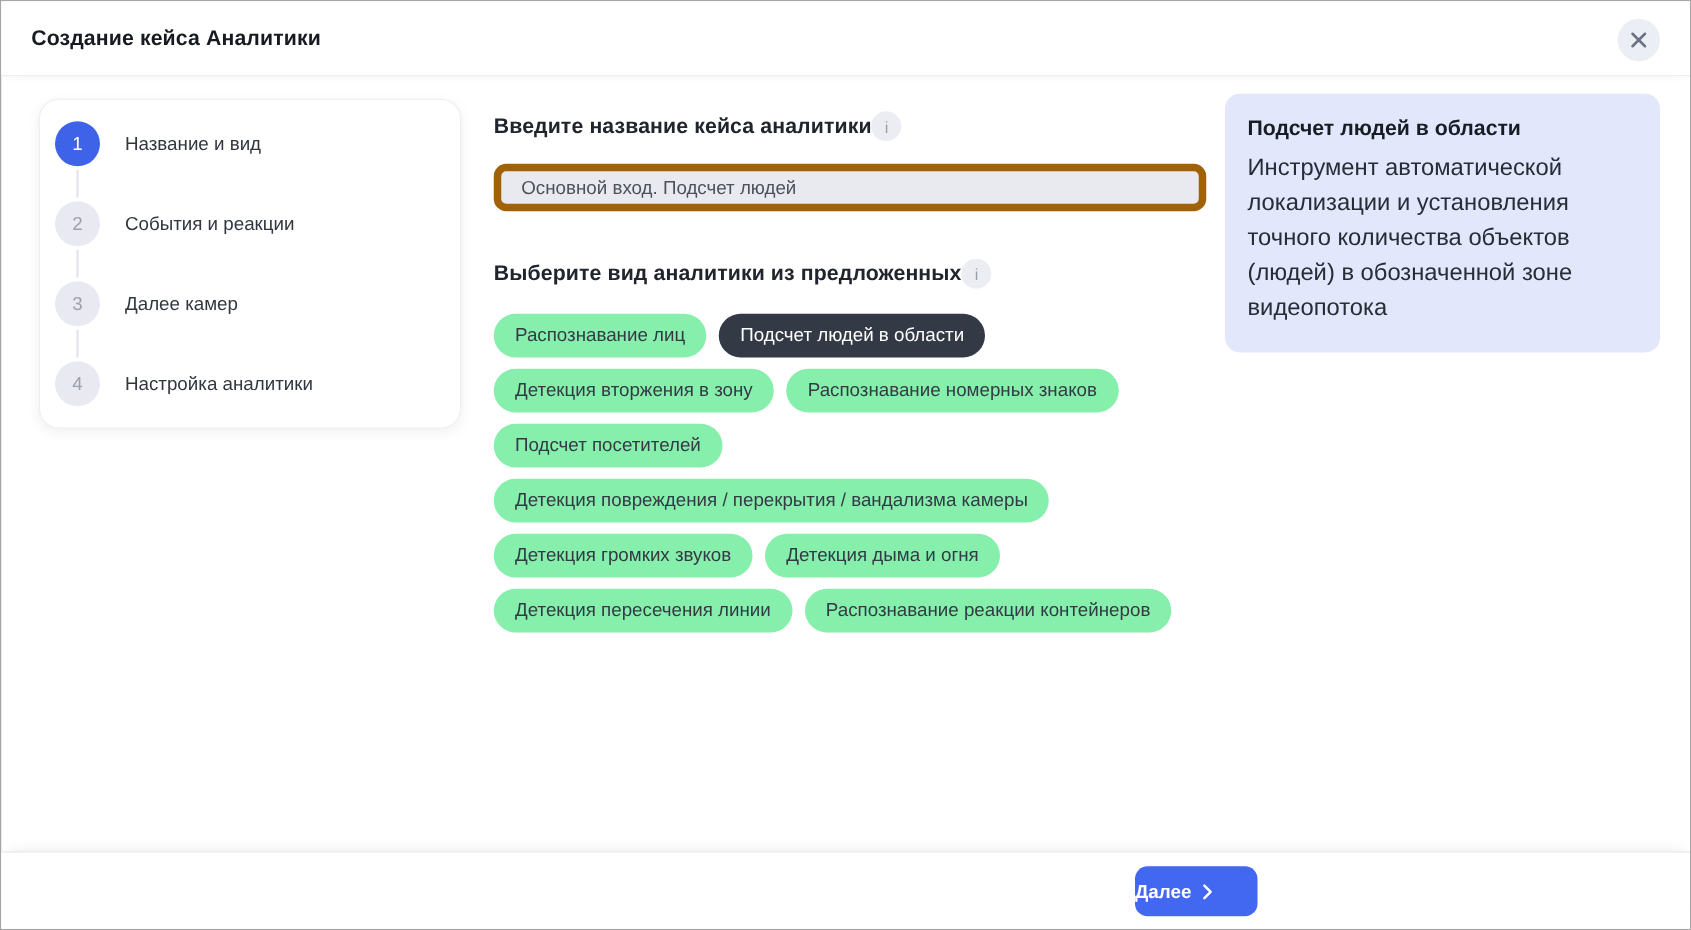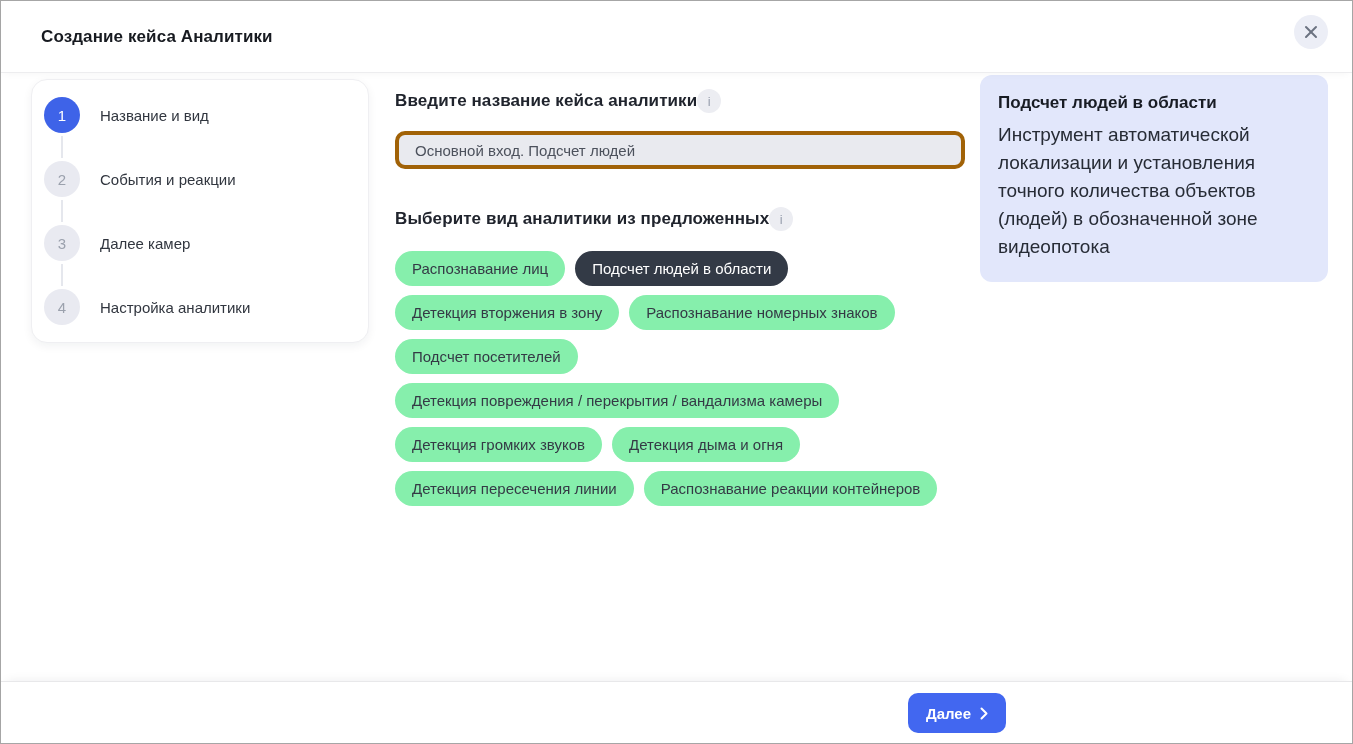--- a/index.html
+++ b/index.html
@@ -13,26 +13,26 @@
   .page {
     position: relative;
     width: 1353px; height: 744px;
     background: #fff;
     border: 1px solid #a6a6a6;
   }
 
   
   .header {
     position: absolute; top: 0; left: 0; right: 0;
-    height: 72px;
+    height: 60px;
     background: #fff;
     border-bottom: 1px solid #ededef;
     box-shadow: 0 4px 8px -4px rgba(20,24,40,0.05);
     display: flex; align-items: center;
-    padding: 0 24px 0 40px;
+    padding: 0 24px 0 24px;
     z-index: 5;
   }
   .dialog-title {
     font-size: 17px; font-weight: 700; color: #171a20;
     letter-spacing: 0.1px;
   }
   .close-btn {
     position: absolute; right: 24px; top: 14px;
     width: 34px; height: 34px; border-radius: 50%;
     background: #eceef6; border: none; cursor: pointer;
@@ -90,21 +90,21 @@
     background: #ecedf2; color: #99a0af;
     display: inline-flex; align-items: center; justify-content: center;
     font-size: 13px; font-style: normal; cursor: pointer;
     flex: 0 0 24px;
   }
   .text-input {
     display: block;
     width: 570px; height: 38px;
     margin-top: 18px;
     background: #e9eaef;
-    border: 4px solid #a16207;
+    border: 6px solid #a16207;
     border-radius: 10px;
     padding: 0 16px;
     font-family: "Liberation Sans", "DejaVu Sans", sans-serif;
     font-size: 15px; color: #4c515c;
     outline: none;
   }
   .type-section { margin-top: 38px; }
   .chips {
     margin-top: 20px;
     display: flex; flex-wrap: wrap;
@@ -153,21 +153,21 @@
     box-shadow: 0 -6px 10px -6px rgba(20,24,40,0.08);
     z-index: 5;
   }
   .next-btn {
     position: absolute; left: 907px; top: 11px;
     width: 98px; height: 40px;
     background: var(--button-blue, #4267f0);
     border: none; border-radius: 10px;
     color: #fff; font-family: "Liberation Sans", "DejaVu Sans", sans-serif;
     font-size: 15px; font-weight: 600;
-    display: flex; align-items: center; justify-content: center;
+    display: flex; align-items: center; justify-content: flex-start;
     gap: 9px; cursor: pointer;
   }
   .next-btn svg { display: block; }
 </style>
 </head>
 <body>
 
 <div class="page">
 
   <header class="header">

